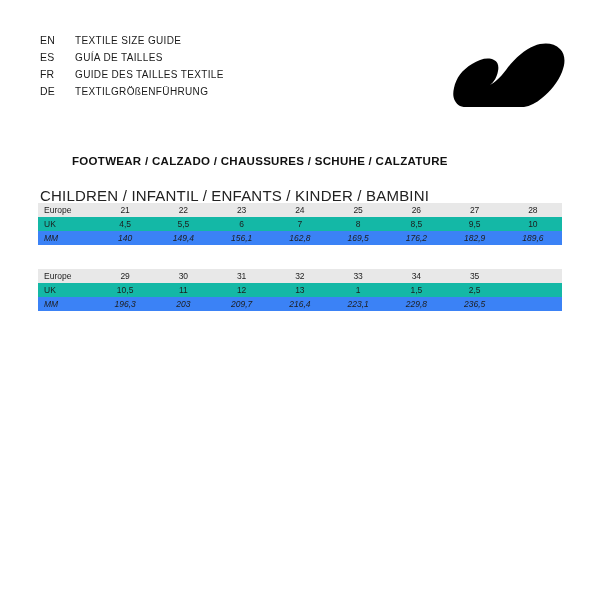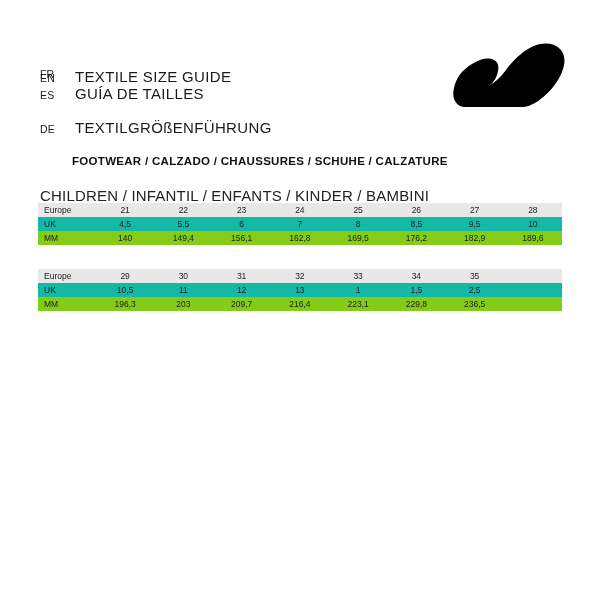--- a/index.html
+++ b/index.html
@@ -35,25 +35,24 @@
     height: 17px;
     line-height: 17px;
   }
   .lang-code {
     width: 35px;
     font-size: 10.5px;
     letter-spacing: 0.2px;
     color: #1a1a1a;
   }
   .lang-name {
-    font-size: 15px;
+    font-size: 10px;
     letter-spacing: 0.35px;
     color: #1a1a1a;
     white-space: nowrap;
-    margin-top: 36px;
   }
 
   
   .logo {
     position: absolute;
     left: 452px;
     top: 40px;
     width: 118px;
     height: 70px;
   }
@@ -98,40 +97,41 @@
     padding: 0;
     border: 0;
     margin-top: 48px;
   }
   .size-table td.label {
     text-align: left;
     padding-left: 6px;
     width: 52px;
     color: #1d1d1d;
   }
-  tr.row-shaded td { background: #84cc16; }
+  tr.row-shaded td { background: #3b82f6; font-style: italic; }
   tr.row-plain td  { background: #14b8a6; }
   tr.row-head td   { background: #e8e8e8; font-size: 8.5px; }
 </style>
 </head>
 <body>
 
 <div class="page">
 
   <div class="lang-block">
     <div class="lang-row">
       <span class="lang-code">EN</span>
       <span class="lang-name">TEXTILE SIZE GUIDE</span>
     </div>
     <div class="lang-row">
       <span class="lang-code">ES</span>
       <span class="lang-name">GUÍA DE TAILLES</span>
     </div>
     <div class="lang-row">
       <span class="lang-code">FR</span>
+      <span class="lang-name">GUIDE DES TAILLES TEXTILE</span>
     </div>
     <div class="lang-row">
       <span class="lang-code">DE</span>
       <span class="lang-name">TEXTILGRÖßENFÜHRUNG</span>
     </div>
   </div>
 
   <div class="logo">
     <svg width="118" height="70" viewBox="0 0 118 70" xmlns="http://www.w3.org/2000/svg">
       <path fill="#000000" d="M8,66 C2,62 0,56 2,48 C4,38 10,30 20,24 C28,19 36,17 42,20 C46,22 47,26 46,31 C45,37 42,42 38,45 C42,43 48,38 54,30 C62,19 72,10 82,6 C92,2 102,3 108,9 C113,14 114,22 110,32 C106,42 98,52 90,58 C84,63 78,66 72,67 L16,67 C13,67 10,67 8,66 Z"></path>

